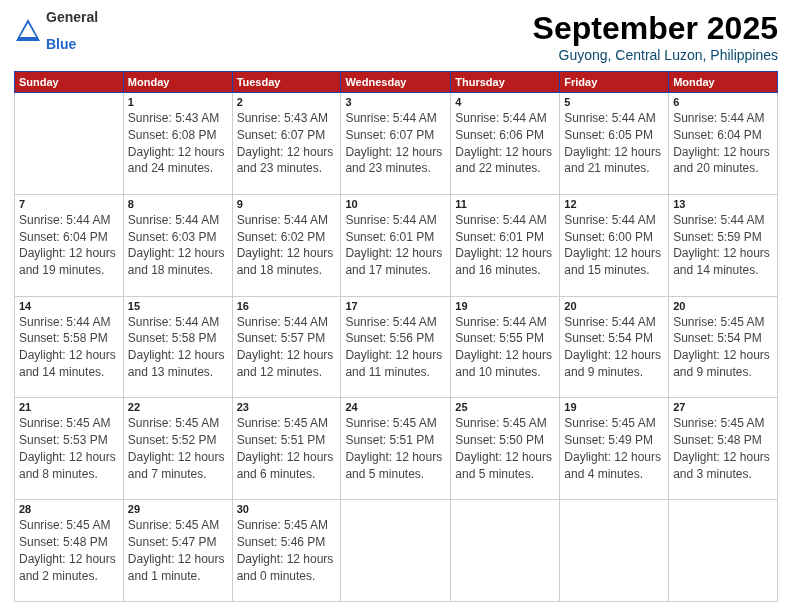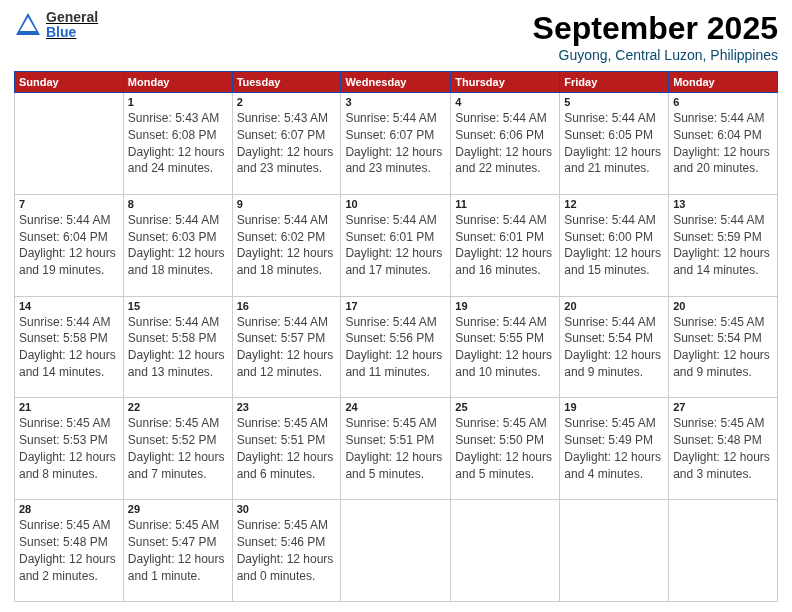--- a/index.html
+++ b/index.html
@@ -25,31 +25,31 @@
     }
     .logo {
       display: flex;
       align-items: center;
       gap: 4px;
     }
     .logo-text {
       display: flex;
       flex-direction: column;
       line-height: 1.1;
-      text-decoration: underline;
     }
     .logo-general {
       font-size: 14px;
       font-weight: bold;
       color: #333;
     }
     .logo-blue {
       font-size: 14px;
       font-weight: bold;
       color: #2266cc;
+      margin-top: 12px;
     }
     .logo-icon {
       width: 28px;
       height: 28px;
     }
     .title-block {
       text-align: right;
     }
     .month-title {
       font-size: 32px;

